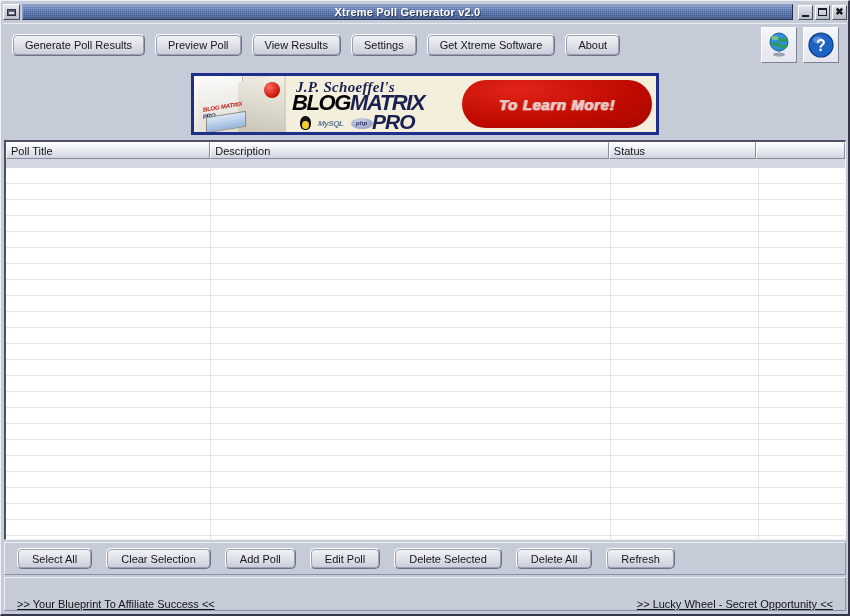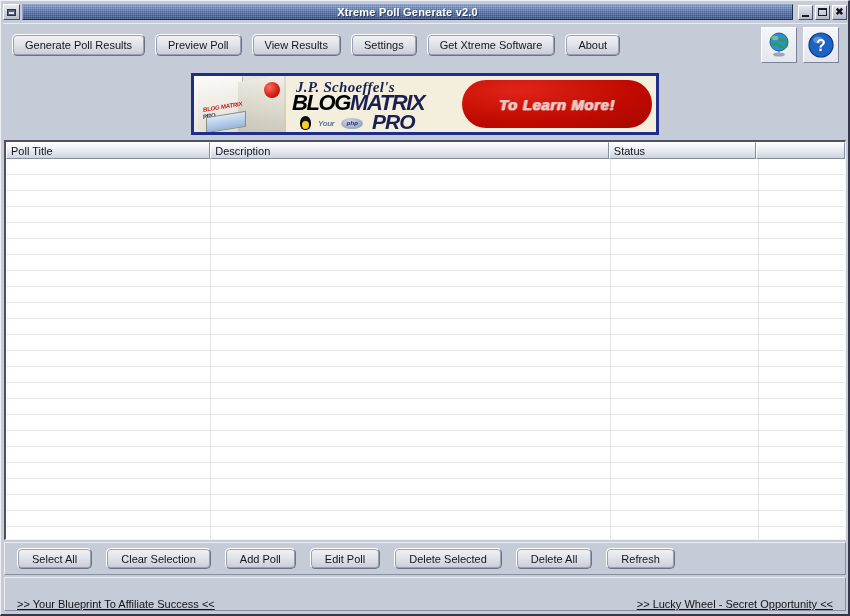--- a/index.html
+++ b/index.html
@@ -298,21 +298,21 @@
     box-sizing: border-box;
     background: #ffffff;
     border-top: 2px solid #4c5165;
     border-left: 2px solid #4c5165;
     border-right: 1px solid #f2f4f8;
     border-bottom: 1px solid #f2f4f8;
     overflow: hidden;
   }
   .grid-header {
     display: flex;
-    height: 17px;
+    height: 26px;
     box-sizing: border-box;
     background: #d4d8e2;
   }
   .gh-cell {
     box-sizing: border-box;
     height: 17px;
     background: linear-gradient(180deg,#fdfdff 0%, #e7eaf1 52%, #cfd4df 100%);
     border-top: 1px solid #ffffff;
     border-left: 1px solid #ffffff;
     border-right: 1px solid #878c9d;
@@ -400,21 +400,21 @@
 </head>
 <body>
 
 <div class="app-window">
 
   <div class="titlebar">
     <div class="sysmenu-btn">
       <div class="sysmenu-glyph"></div>
     </div>
     <div class="title-strip">
-      <span class="title-text">Xtreme Poll Generate v2.0</span>
+      <span class="title-text">Xtreme Poll Generator v2.0</span>
     </div>
     <div class="win-controls">
       <div class="win-btn">
         <span class="glyph-min"></span>
       </div>
       <div class="win-btn">
         <span class="glyph-max"></span>
       </div>
       <div class="win-btn">
         <span class="glyph-close">✖</span>
@@ -468,21 +468,21 @@
 
       <div class="bnr-main">
         <div class="bnr-jp">J.P. Schoeffel's</div>
         <div class="bnr-blog">
           <span class="w1">BLOG</span><span class="w2">MATRIX</span>
         </div>
         <div class="bnr-pro">PRO</div>
 
         <div class="bnr-logos">
           <span class="logo-tux"></span>
-          <span class="logo-mysql">Your</span>
+          <span class="logo-mysql">MySQL</span>
           <span class="logo-php">php</span>
         </div>
 
         <div class="bnr-cta">
           <span class="bnr-cta-txt">To Learn More!</span>
         </div>
       </div>
     </div>
   </div>
 

